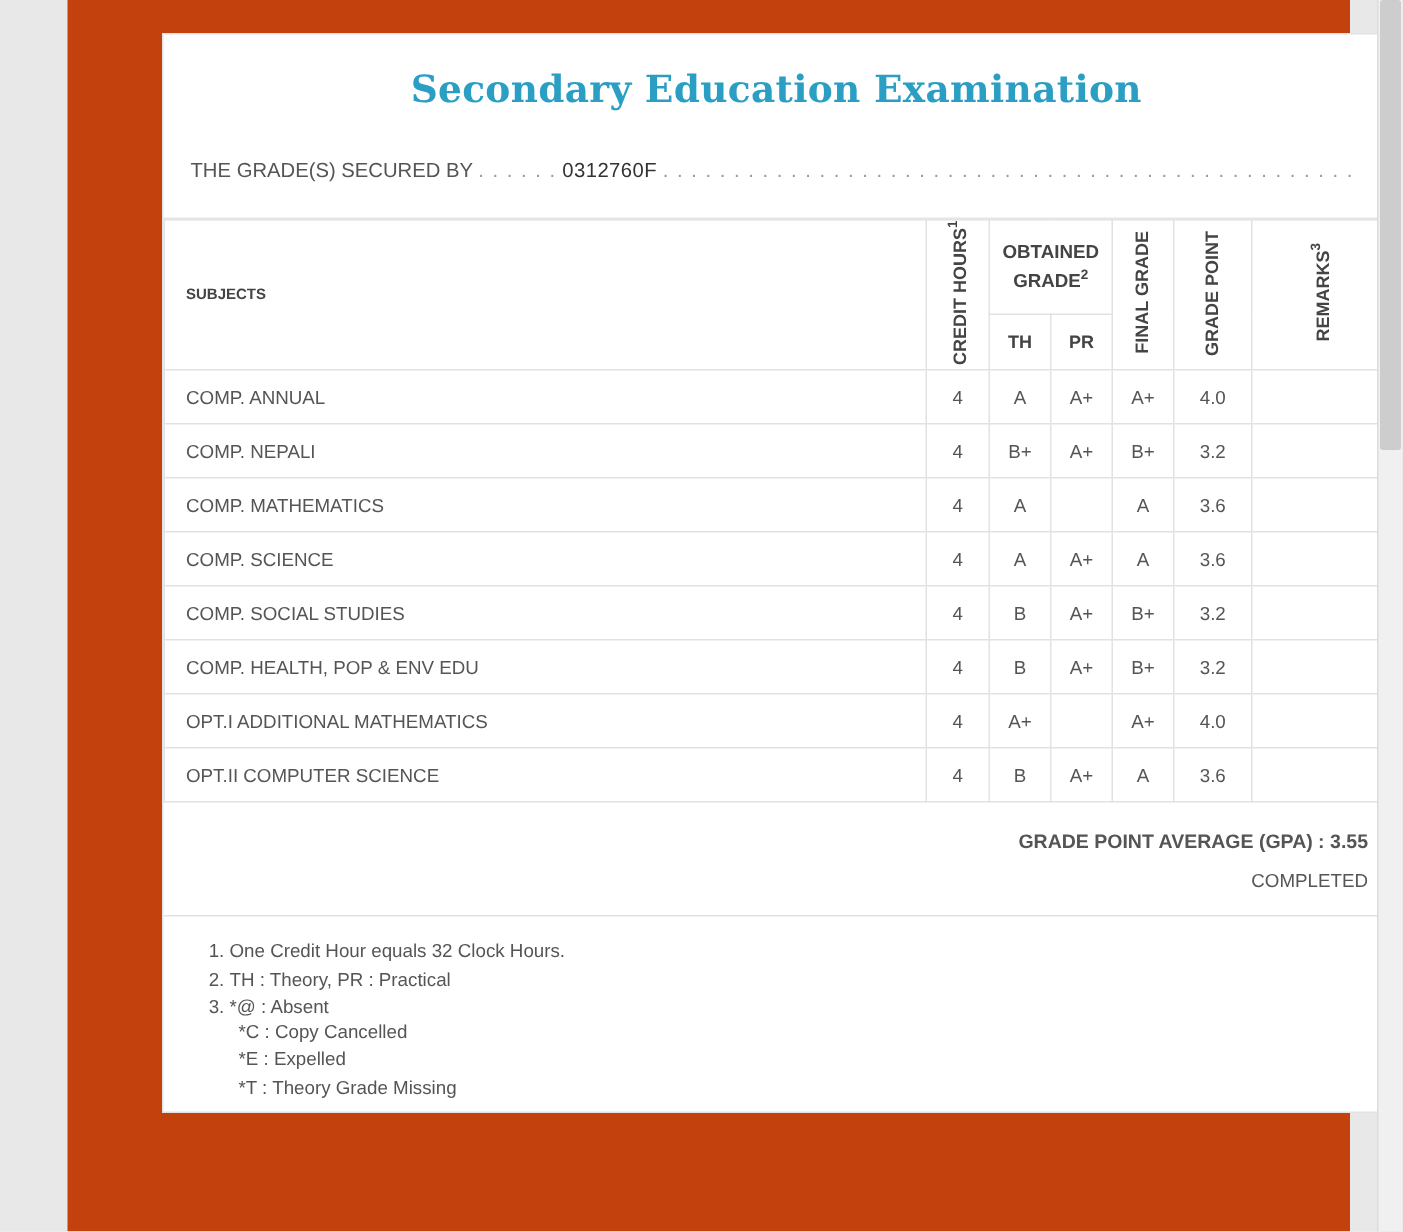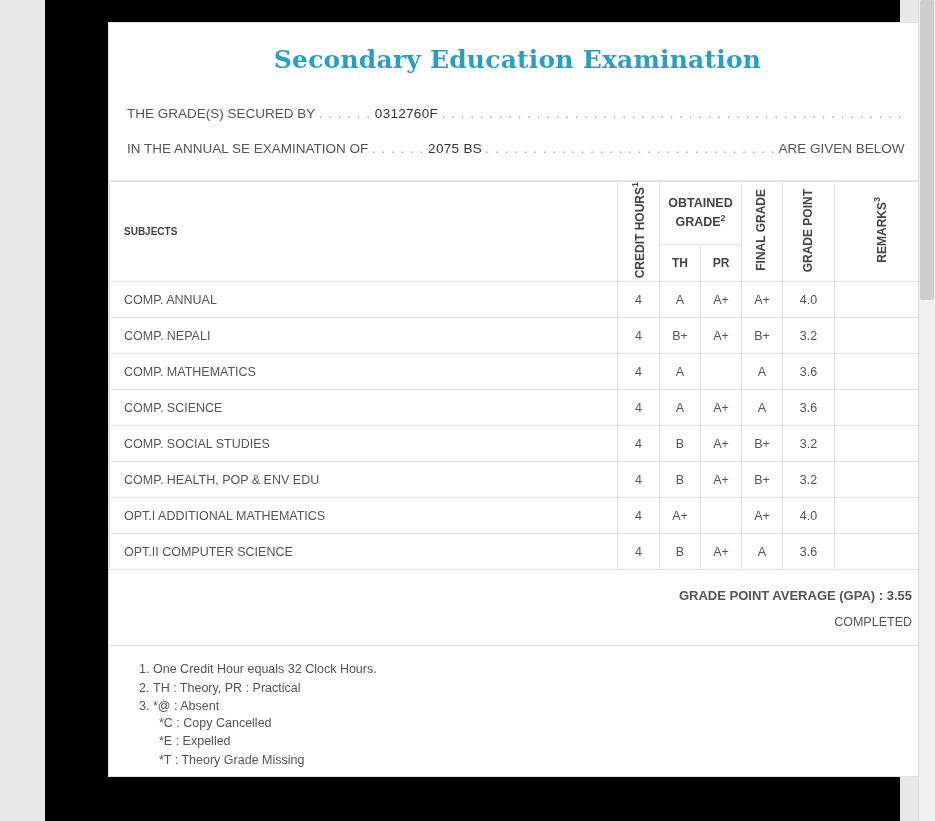--- a/index.html
+++ b/index.html
@@ -14,21 +14,21 @@
     height: 821px;
     background: #e8e8e8;
     overflow: hidden;
   }
   .page-white {
     position: absolute;
     left: 45px;
     top: 0;
     width: 855px;
     height: 821px;
-    background: #000000;
+    background: #c2410c;
     box-sizing: border-box;
   }
   .scrollbar-right {
     position: absolute;
     right: 0;
     top: 0;
     width: 16px;
     height: 821px;
     background: #f0f0f0;
     border-left: 1px solid #dcdcdc;
@@ -204,27 +204,20 @@
       <div class="info-block">
 
         <div class="info-line">
           <span class="lbl">THE GRADE(S) SECURED BY</span>
           <span class="dots">. . . . . .</span>
           <span class="val">0312760F</span>
           <span class="dots">. . . . . . . . . . . . . . . . . . . . . . . . . . . . . . . . . . . . . . . . . . . . . . . . . . .</span>
         </div>
 
 
-        <div class="info-line">
-          <span class="lbl">IN THE ANNUAL SE EXAMINATION OF</span>
-          <span class="dots">. . . . . .</span>
-          <span class="val">2075 BS</span>
-          <span class="dots">. . . . . . . . . . . . . . . . . . . . . . . . . . . . . . .</span>
-          <span class="tail">ARE GIVEN BELOW</span>
-        </div>
 
       </div>
 
       <hr class="hr-thin">
 
       <table class="grades">
         <colgroup>
           <col style="width:508px">
           <col style="width:42px">
           <col style="width:41px">

